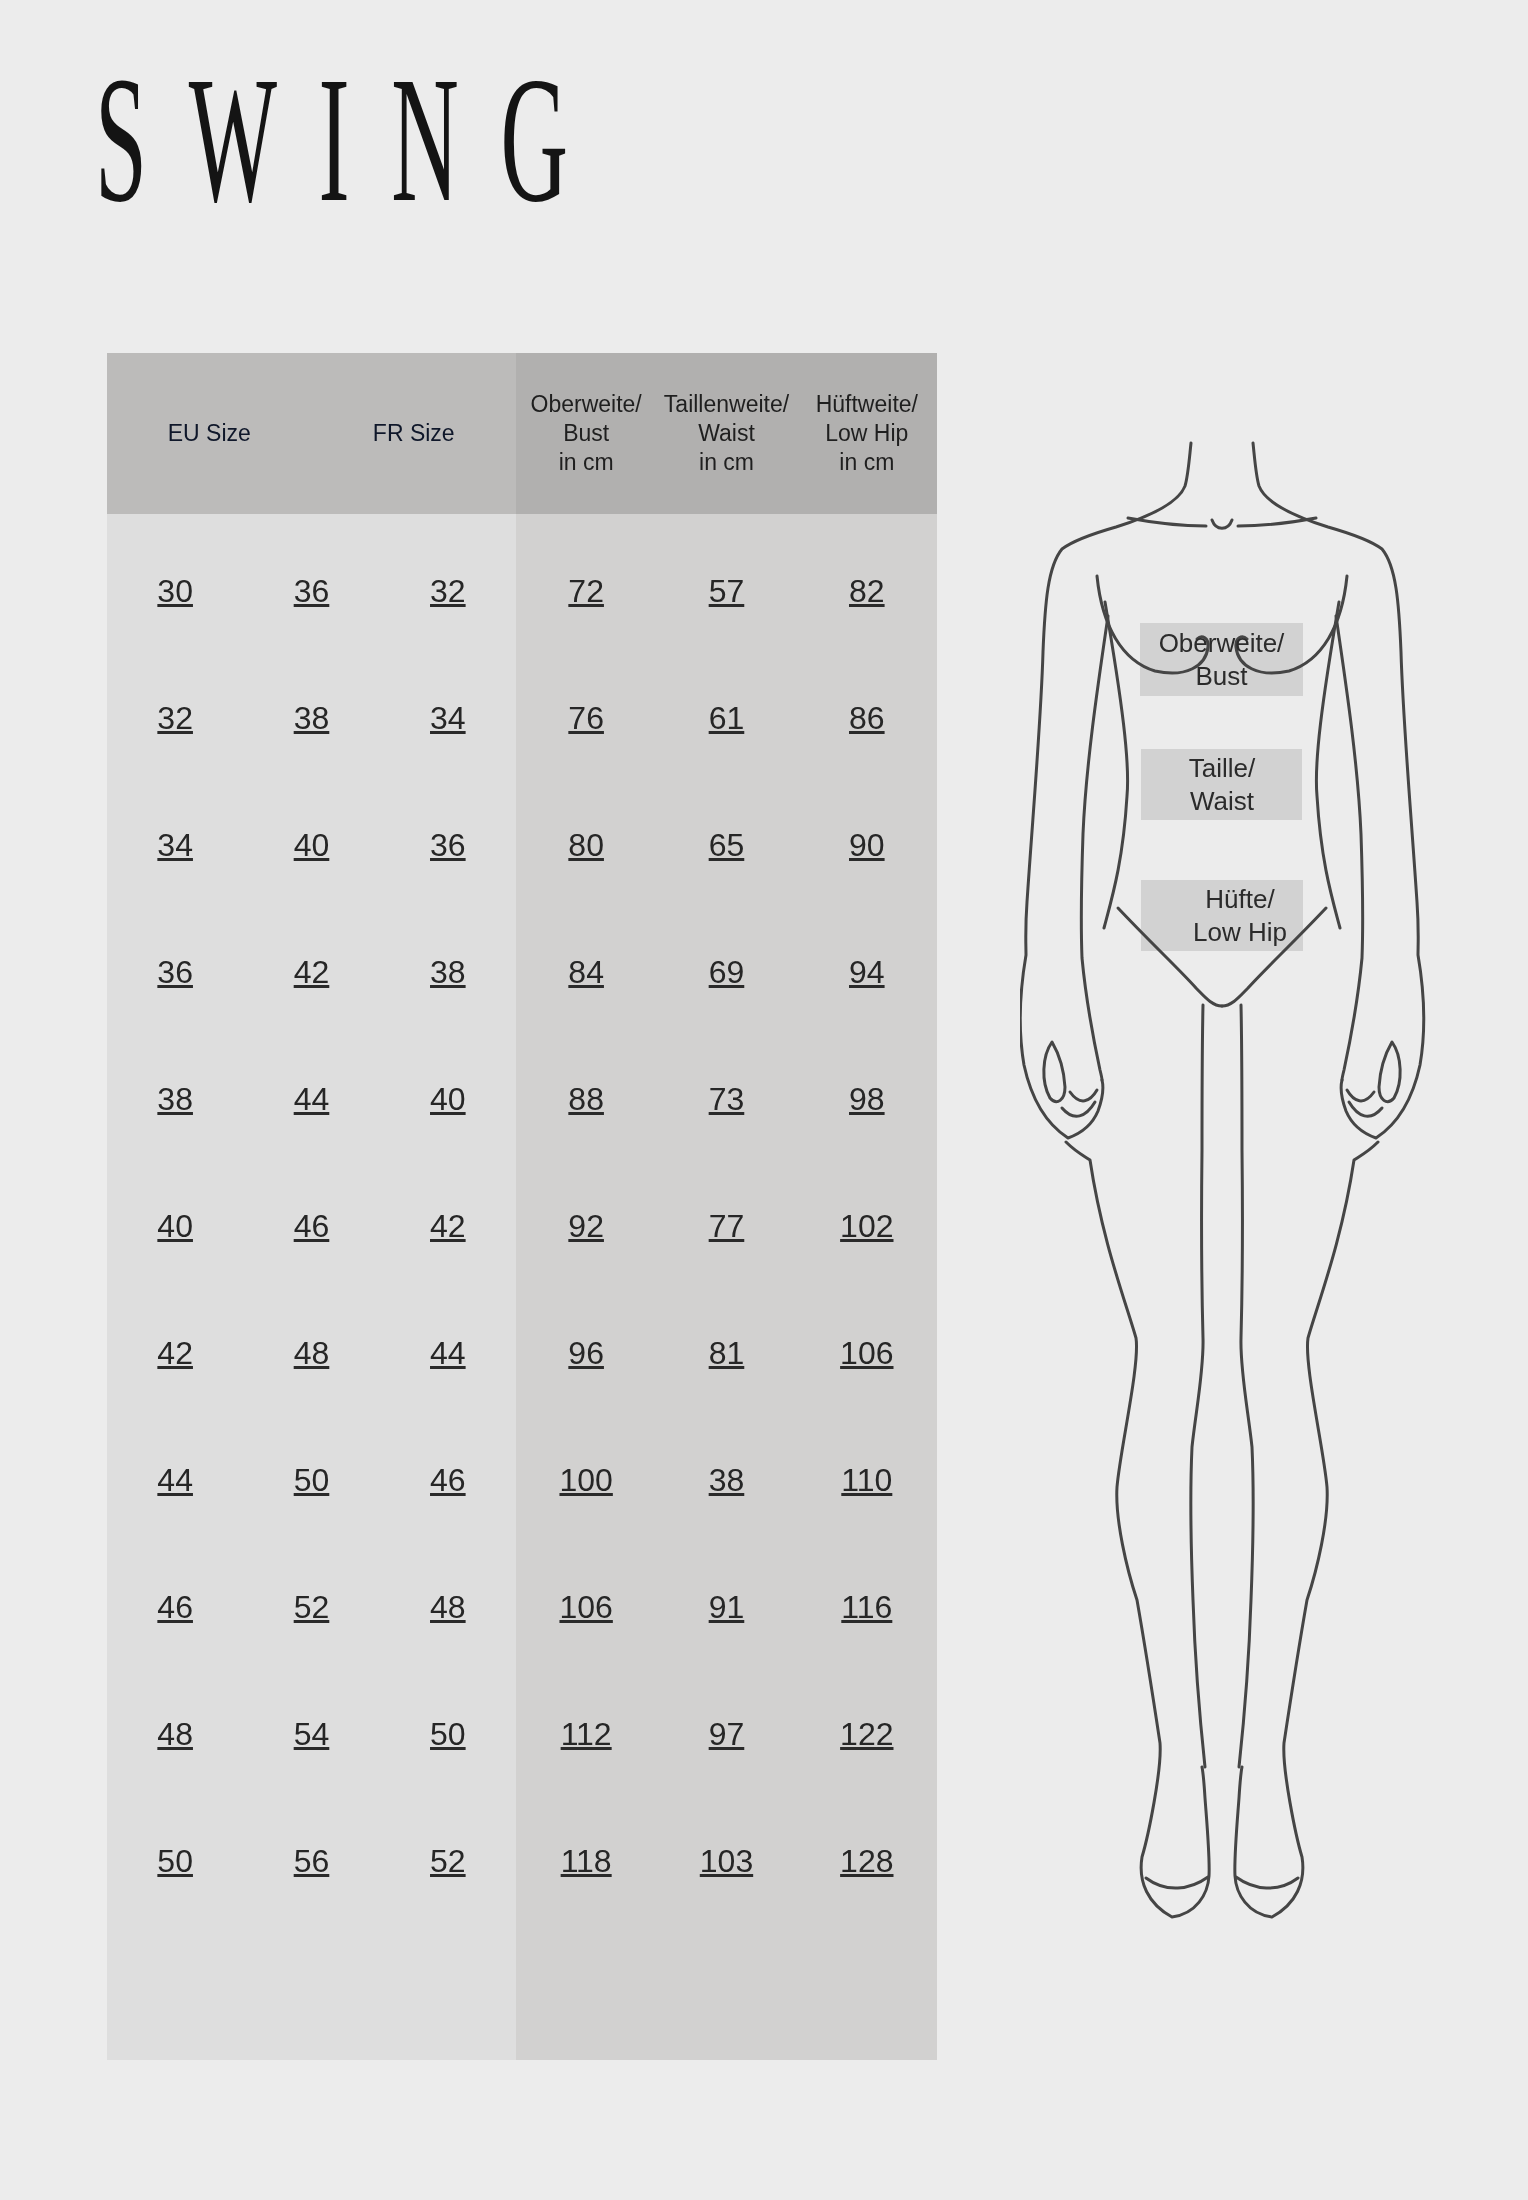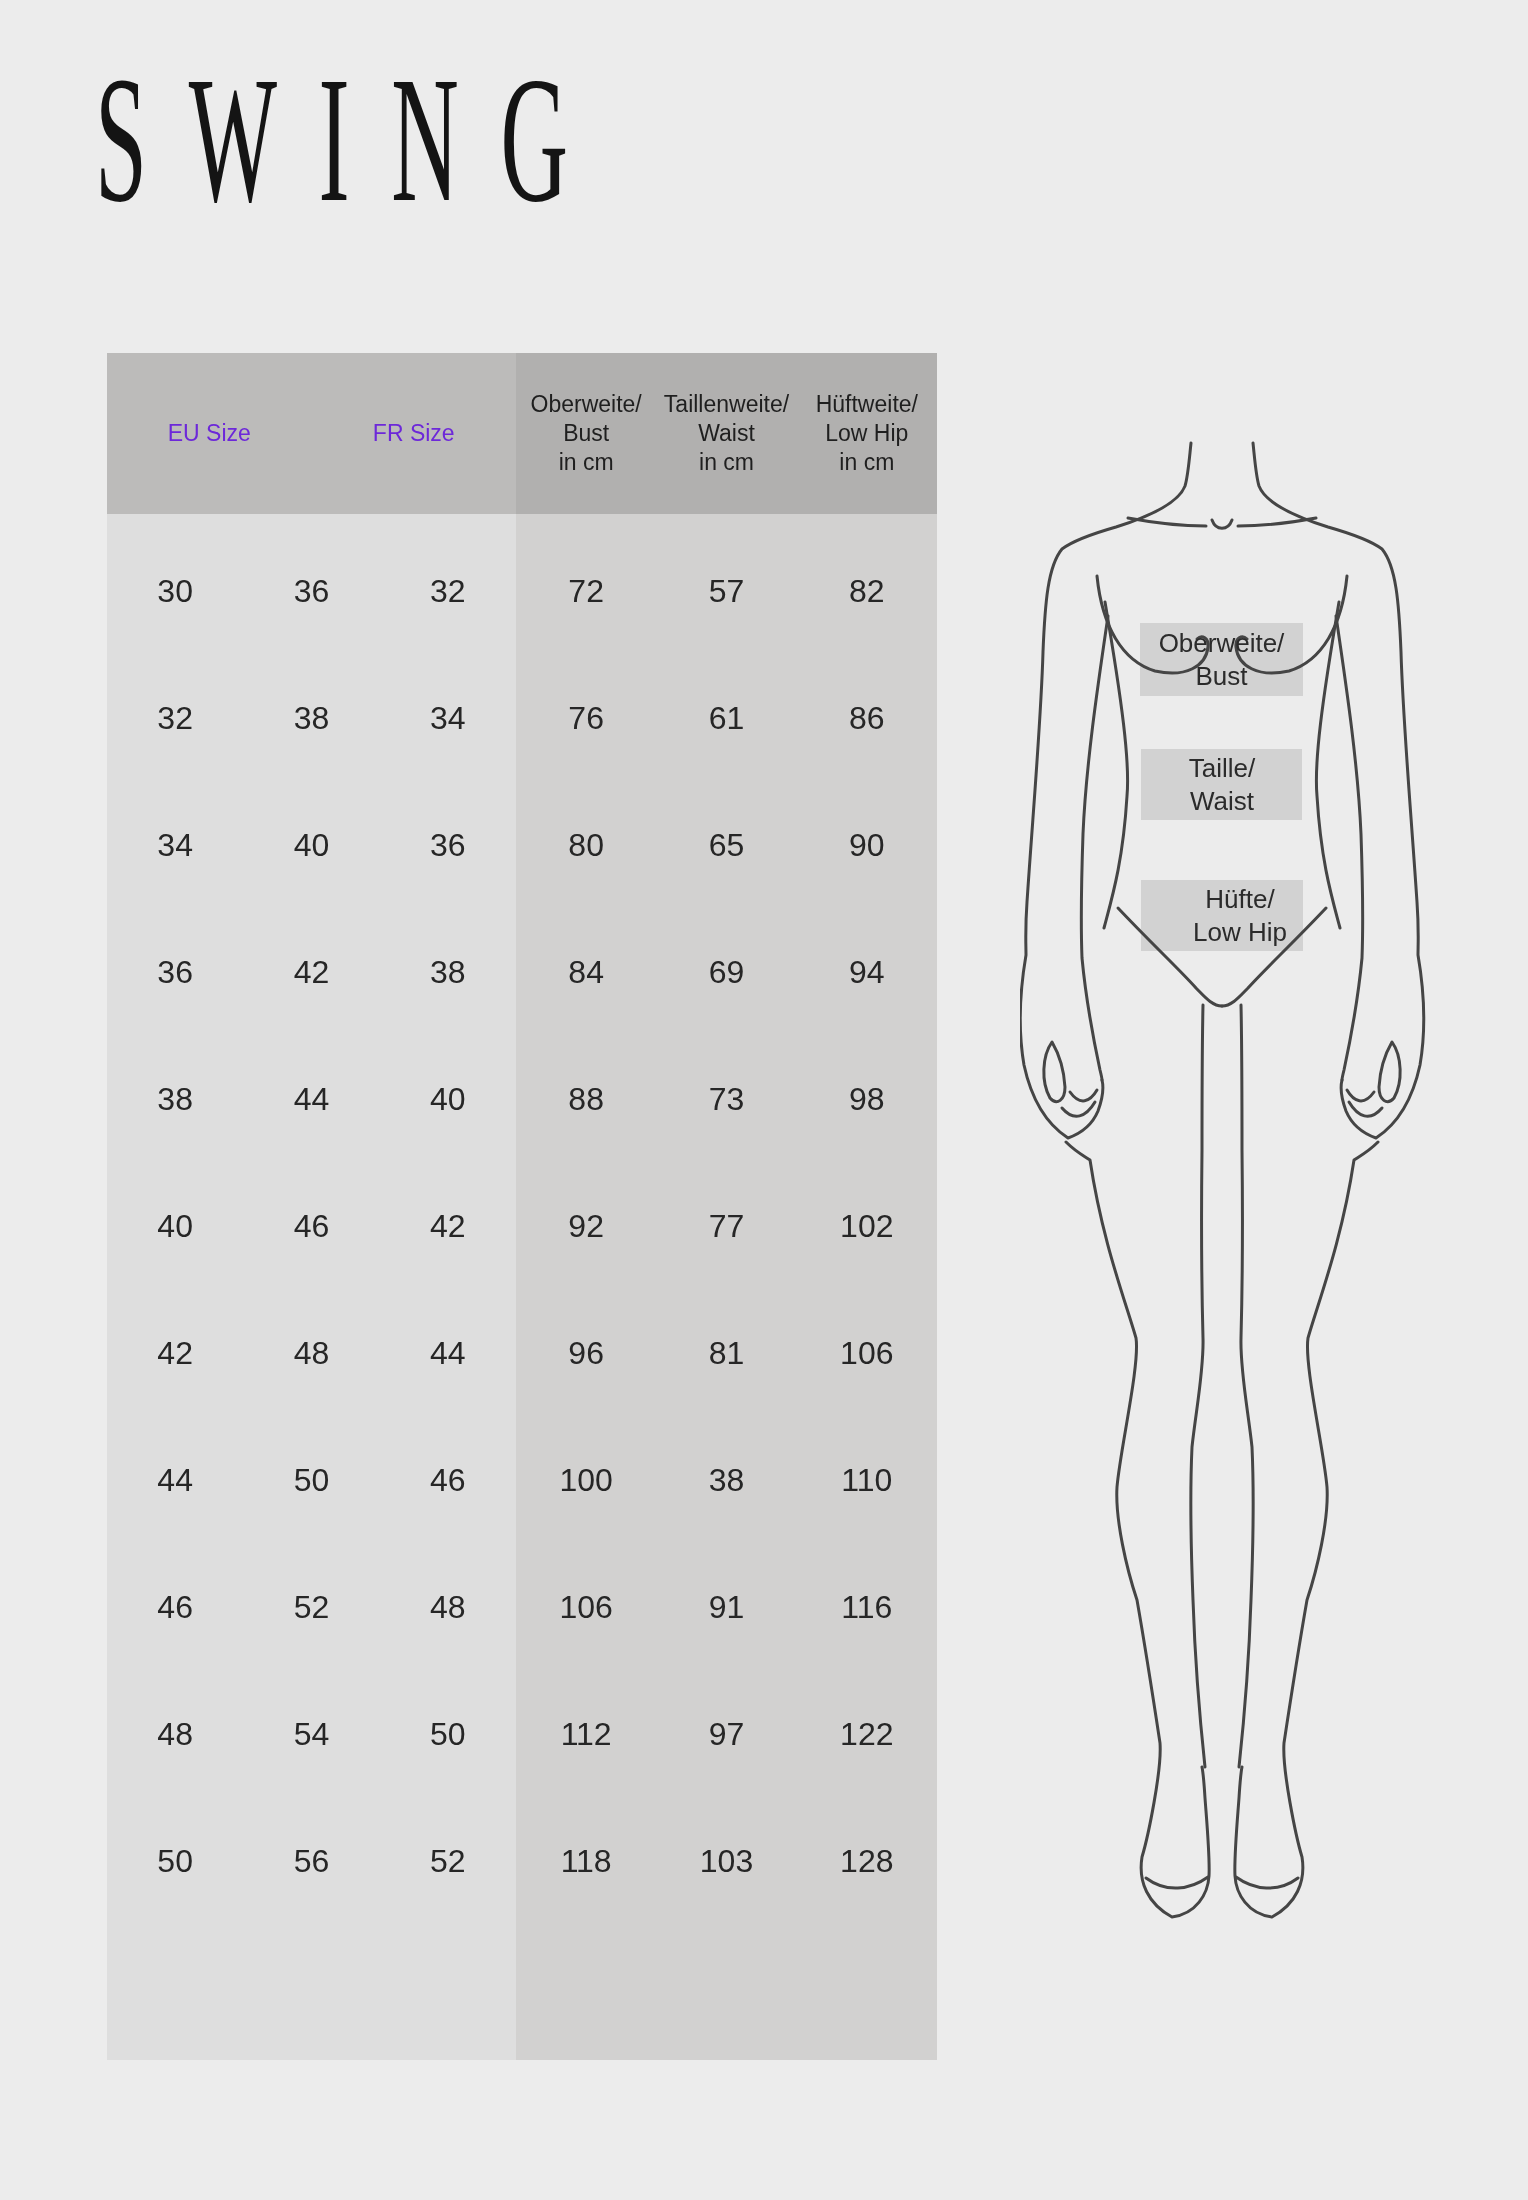--- a/index.html
+++ b/index.html
@@ -19,25 +19,25 @@
     color:#141414;
   }
   
   .size-table{position:absolute;left:107px;top:353px;width:830px;height:1707px;}
   .tbl-bg-left{position:absolute;left:0;top:161px;bottom:0;width:409px;background:#dedede;}
   .tbl-bg-right{position:absolute;left:409px;top:161px;bottom:0;right:0;background:#d2d1d0;}
   .tbl-header{position:absolute;left:0;top:0;right:0;height:161px;display:flex;}
   .th-left{width:409px;background:#bcbbba;display:flex;}
   .th-right{width:421px;background:#b1b0af;display:flex;}
   .th-cell{flex:1;display:flex;align-items:center;justify-content:center;
-    font-size:23px;color:#6d28d9;}
+    font-size:23px;color:#0f172a;}
   .th-cell-multi{flex:1;display:flex;flex-direction:column;align-items:center;justify-content:center;
     font-size:23px;line-height:29px;color:#1f1f1f;}
   .th-cell-multi span{white-space:nowrap;}
-  .tbl-body{position:absolute;left:0;top:161px;right:0;padding-top:14px;}
+  .tbl-body{position:absolute;left:0;top:161px;right:0;padding-top:14px;text-decoration:underline;}
   .trow{height:127px;display:flex;align-items:center;}
   .cl,.cr{text-align:center;font-size:32px;color:#262626;}
   .cl{width:136.33px;}
   .cr{width:140.33px;}
   
   .figure-wrap{position:absolute;left:1020px;top:430px;width:500px;height:1510px;}
   .figure-wrap svg{position:absolute;left:0;top:0;}
   .fig-label{
     position:absolute;display:flex;flex-direction:column;align-items:center;justify-content:center;
     font-size:26px;line-height:33px;color:#2b2b2b;text-align:center;

